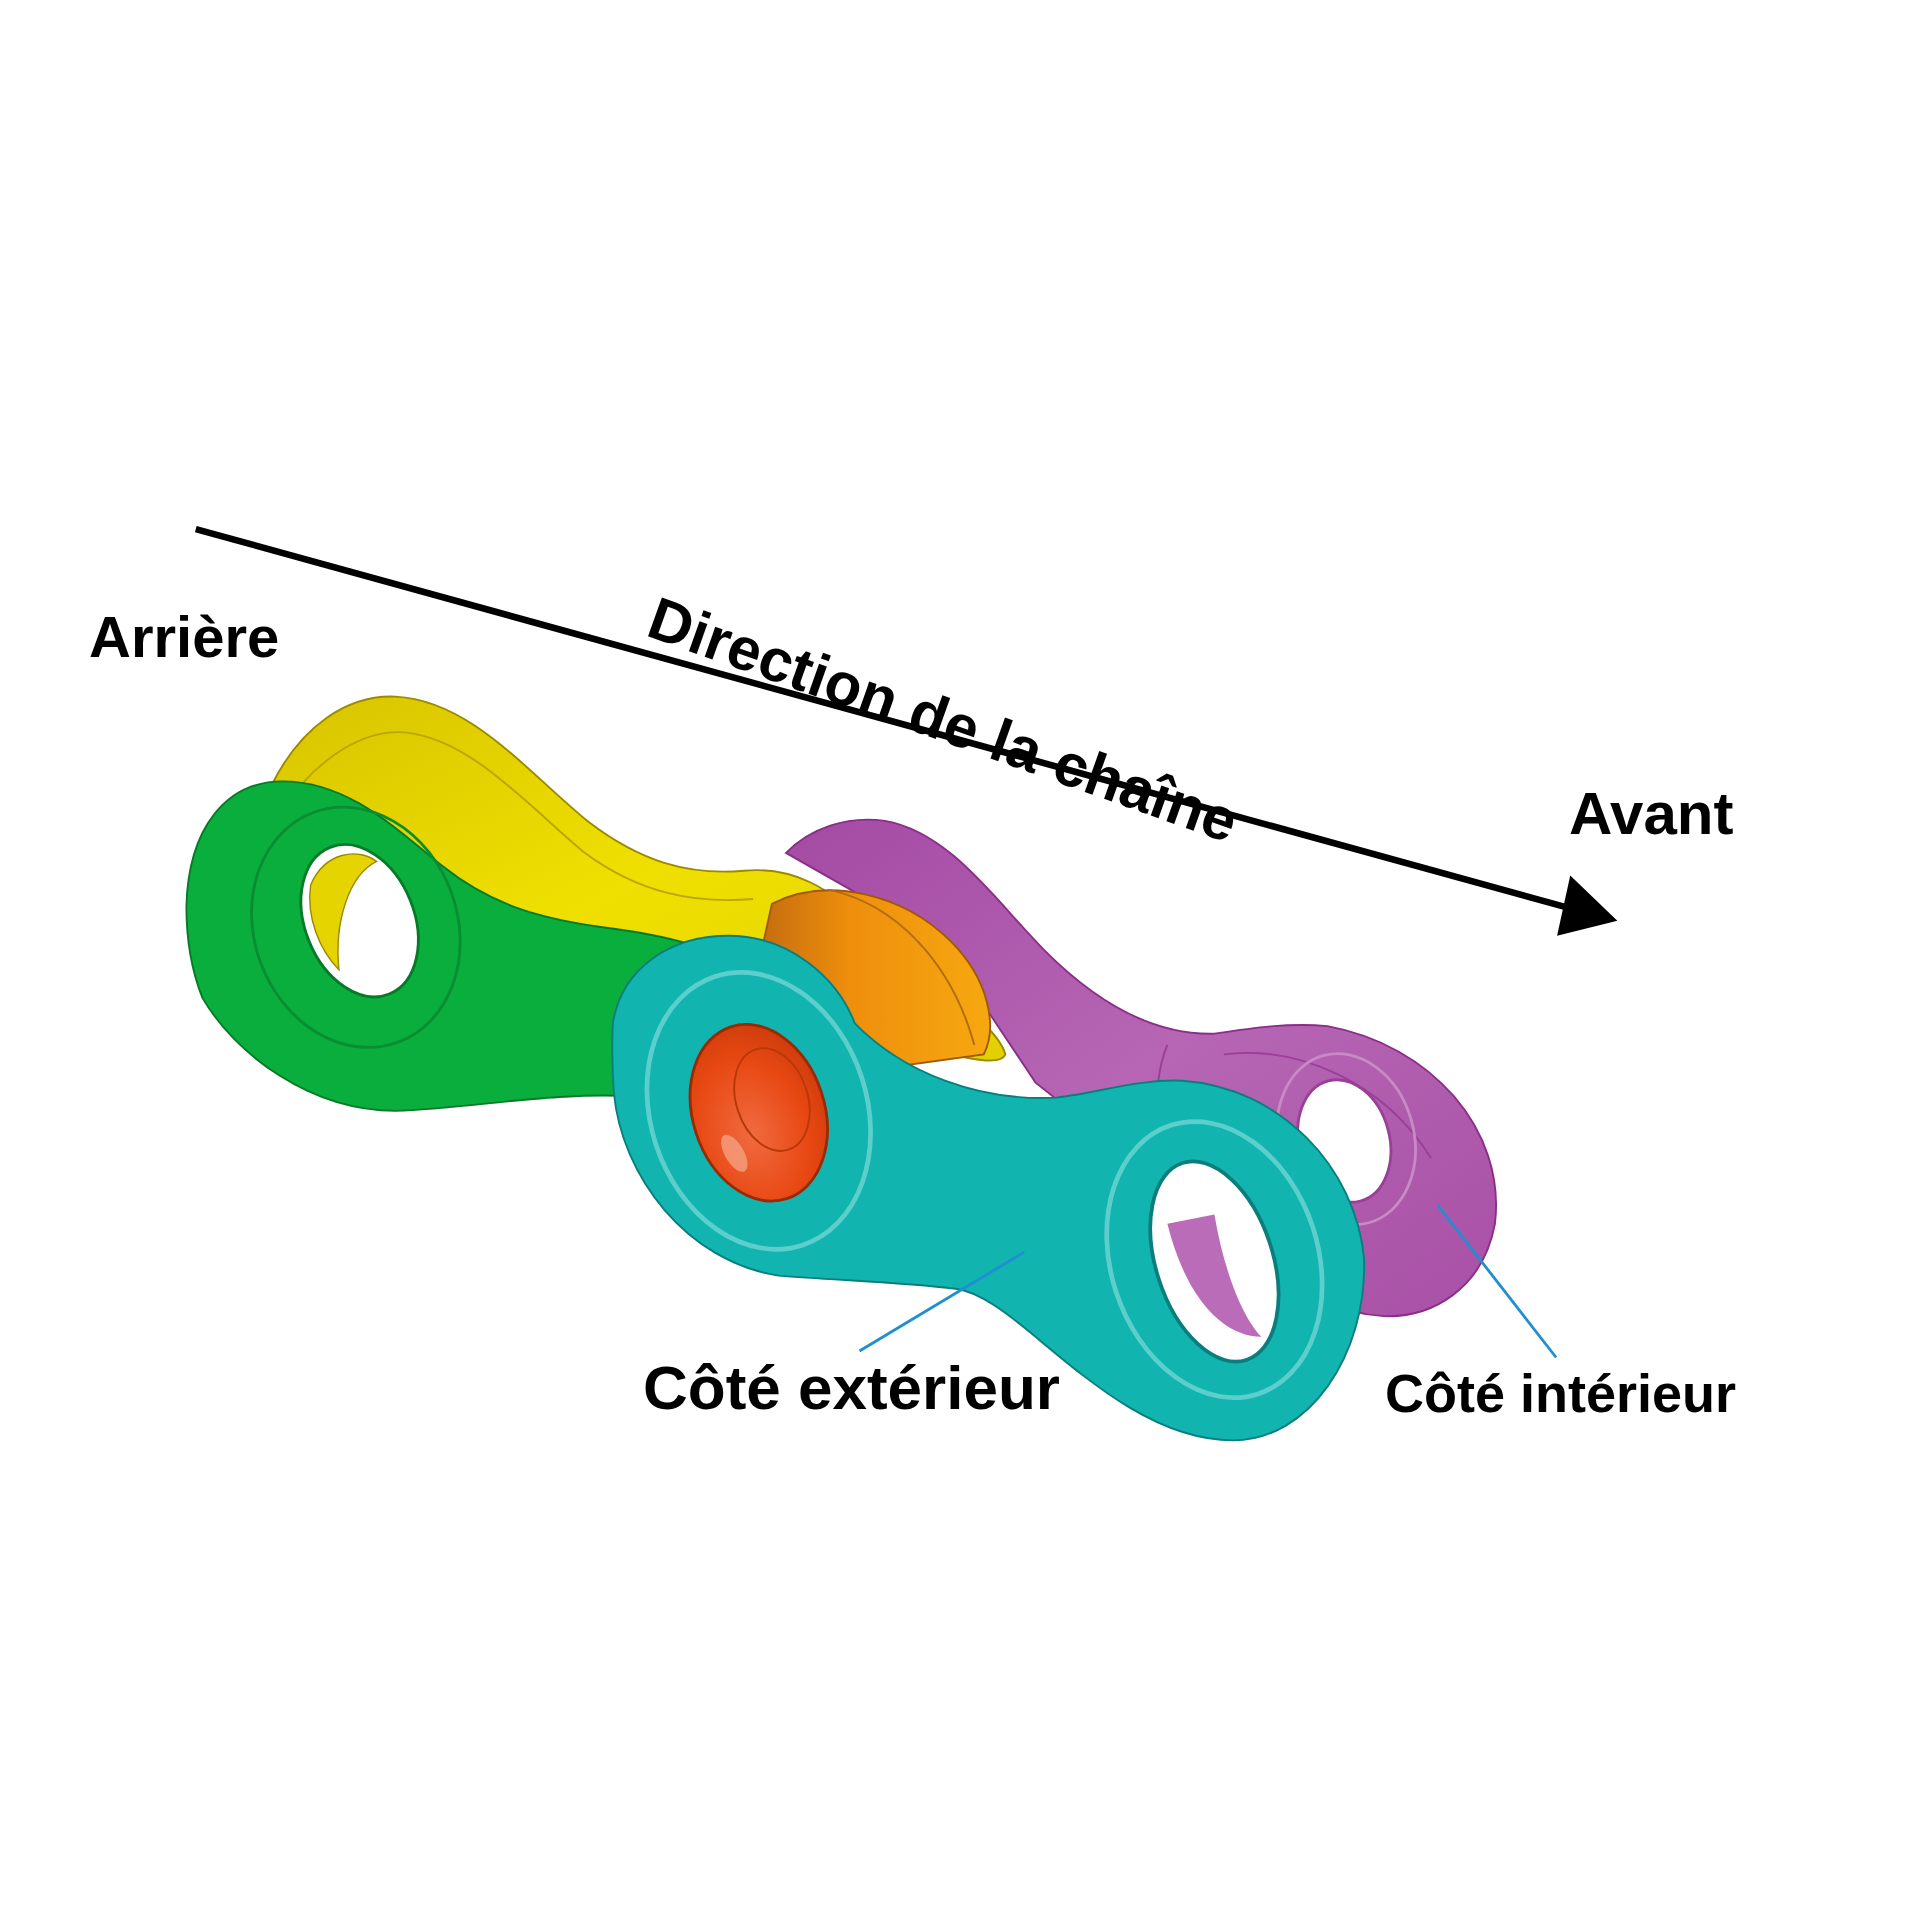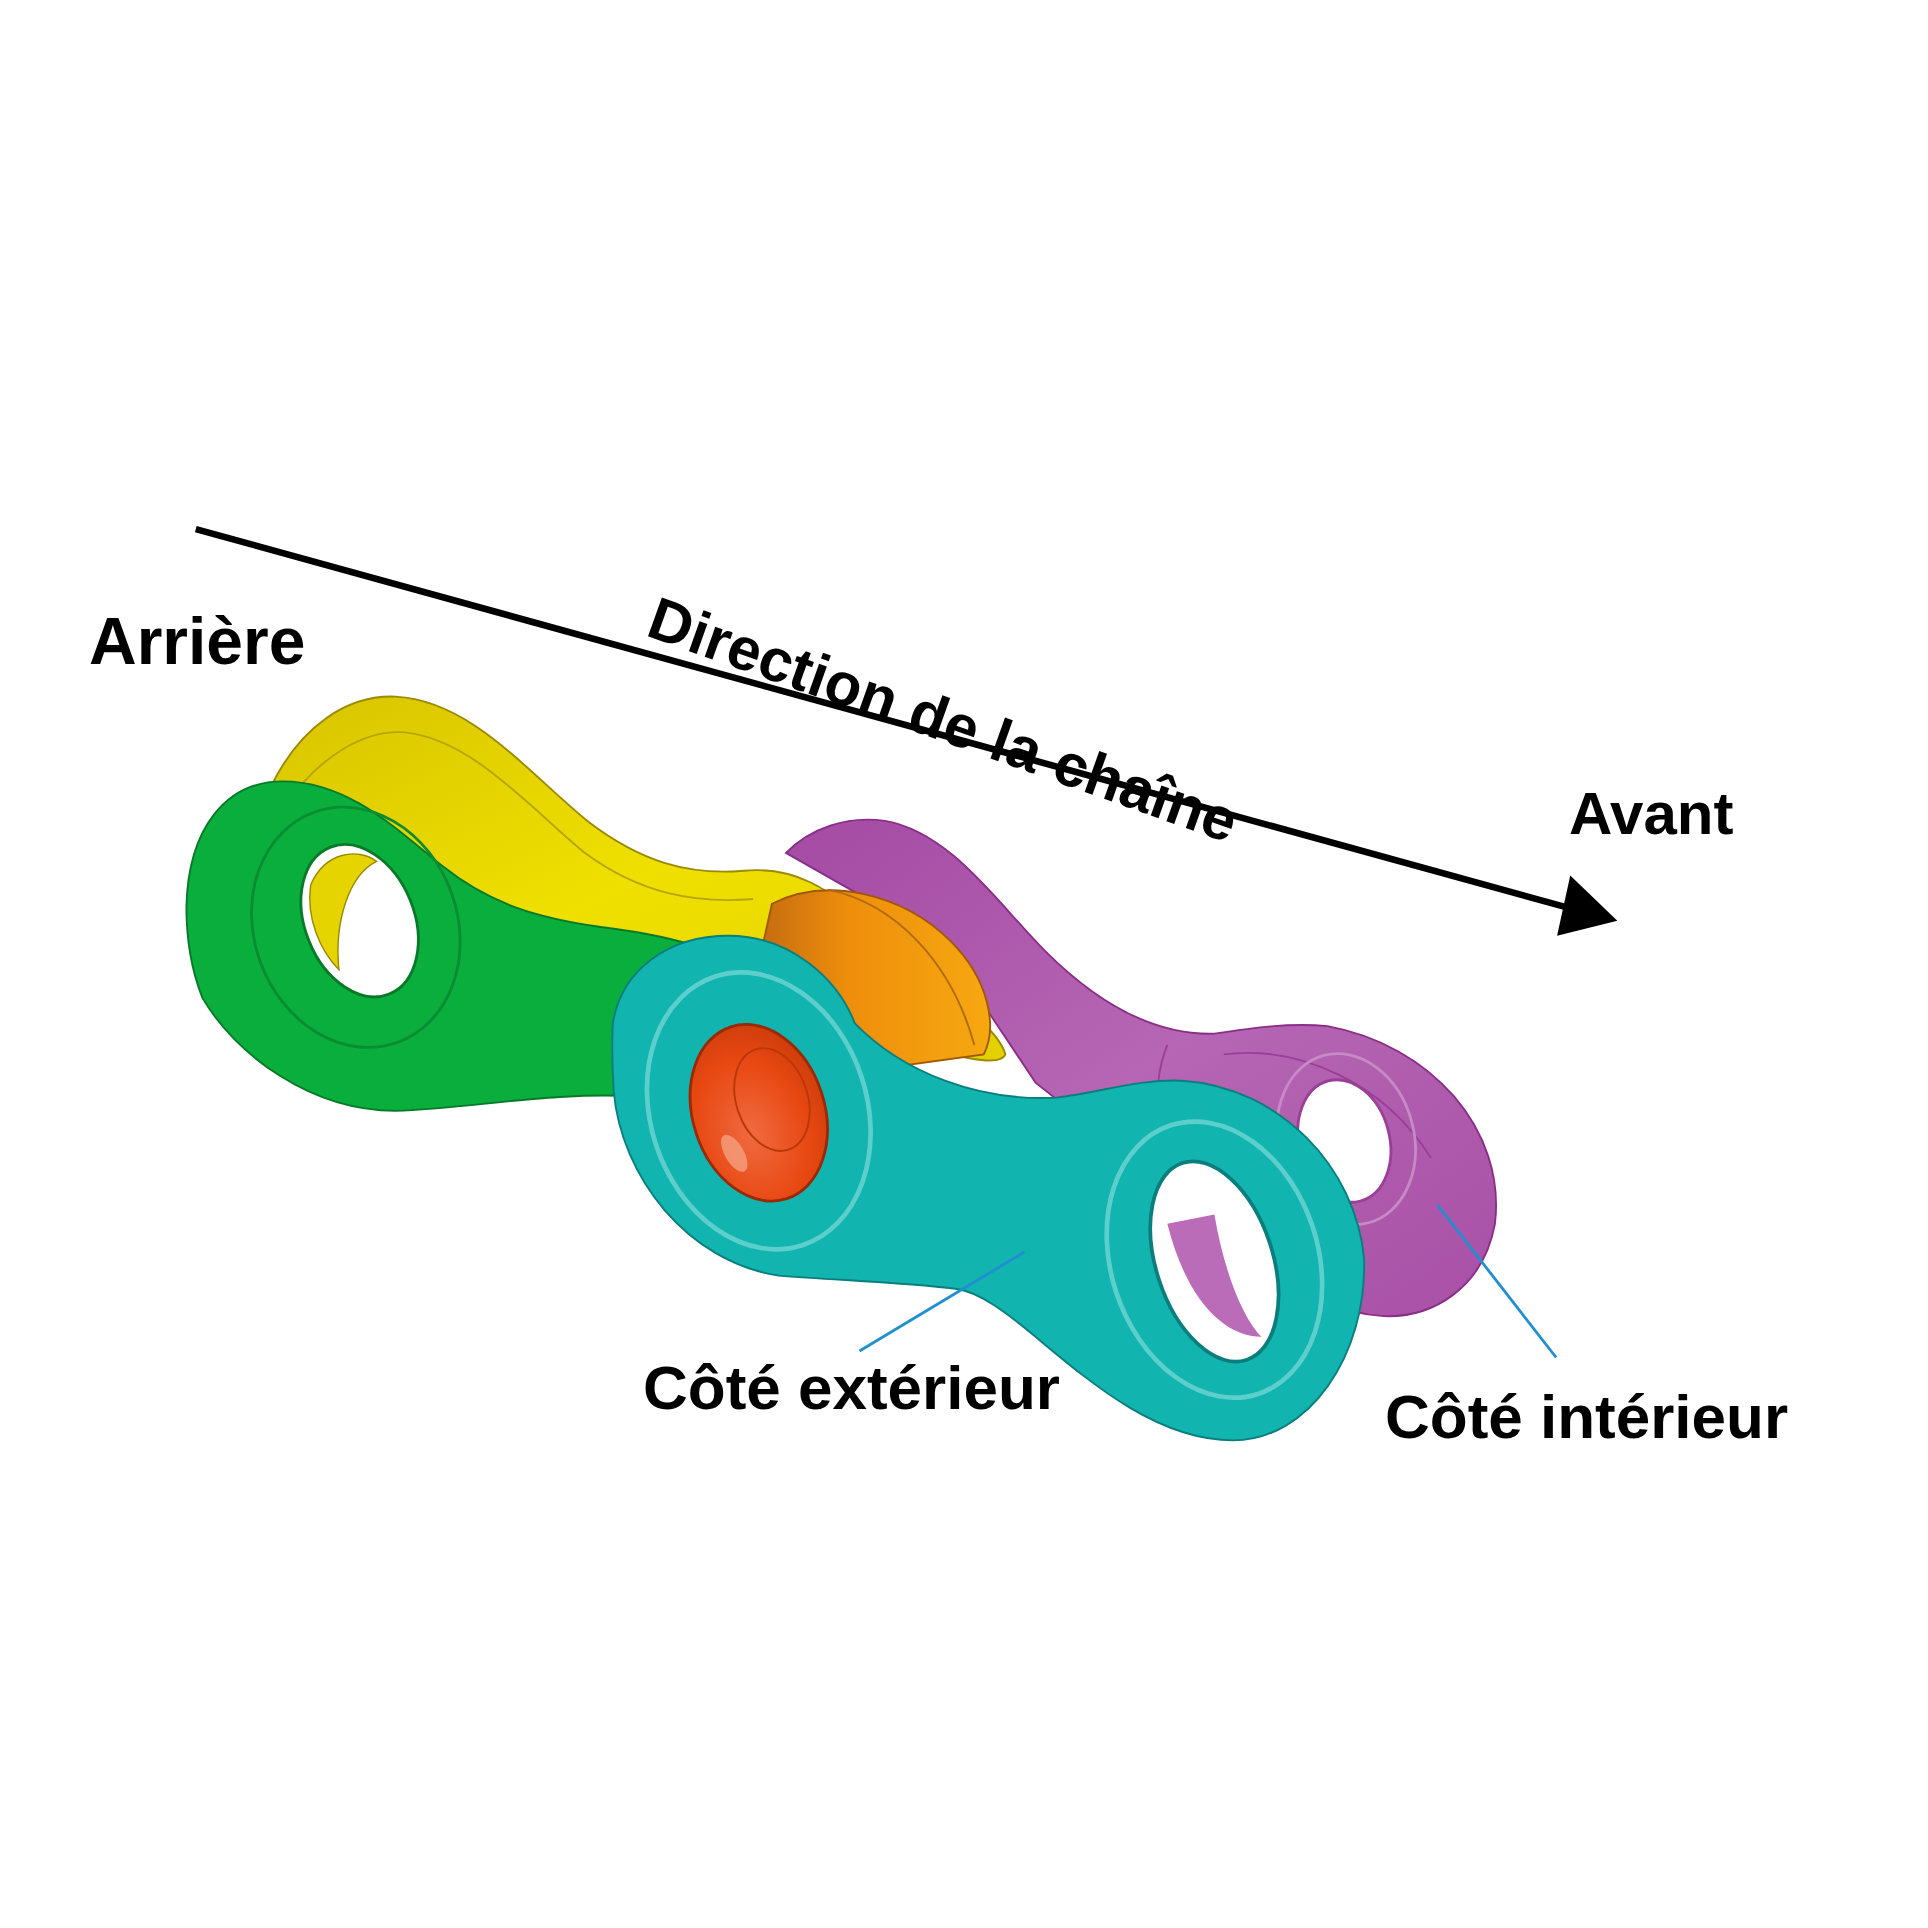--- a/index.html
+++ b/index.html
@@ -1,25 +1,25 @@
 <!DOCTYPE html>
 <html style="font-size:15px"><head>
   <meta charset="utf-8">
   <style>
     html, body { margin: 0; padding: 0; background: #ffffff; }
     body { width: 1928px; height: 1928px; position: relative; overflow: hidden;
            font-family: "Liberation Sans", "DejaVu Sans", sans-serif; }
     .canvas { position: absolute; left: 0; top: 0; width: 1928px; height: 1928px; }
     .label { position: absolute; color: #000; font-weight: bold; white-space: nowrap; line-height: 1; }
-    .lbl-arriere { left: 89px; top: 608px; font-size: 66px; }
+    .lbl-arriere { left: 89px; top: 608px; font-size: 58px; }
     .lbl-avant { left: 1569px; top: 784px; font-size: 60px; }
     .lbl-direction { left: 661px; top: 588px; font-size: 60px;
                      transform-origin: 0 0; transform: rotate(19.6deg); }
     .lbl-ext { left: 643px; top: 1357px; font-size: 62px; text-align: center; }
-    .lbl-int { left: 1385px; top: 1366px; font-size: 62px; margin-top: 20px; }
+    .lbl-int { left: 1385px; top: 1366px; font-size: 54px; }
   </style>
 </head>
 <body>
 
 <svg class="canvas" viewBox="0 0 2048 2048" xmlns="http://www.w3.org/2000/svg">
   <defs>
     <linearGradient id="gYellow" x1="0" y1="0" x2="1" y2="1">
       <stop offset="0" stop-color="#d8c400"></stop>
       <stop offset="0.5" stop-color="#f0e000"></stop>
       <stop offset="1" stop-color="#e2d000"></stop>

